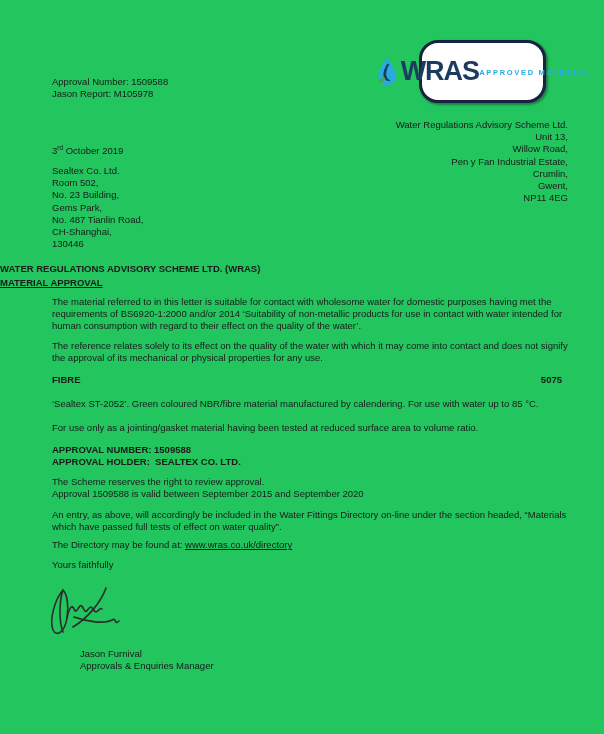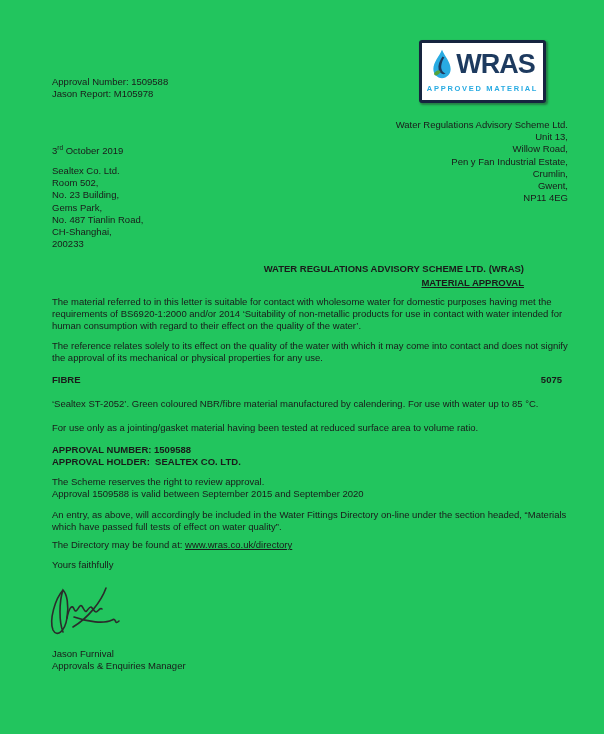--- a/index.html
+++ b/index.html
@@ -16,24 +16,24 @@
   }
   .abs { position:absolute; }
   .pre { white-space:pre-wrap; }
 
   
   .meta { left:52px; top:76px; }
 
   
   .logo-box {
     left:419px; top:40px; width:127px; height:63px;
-    border:3px solid #16243f; border-radius:3px;
+    border:3px solid #16243f; border-radius:19px;
     background:#ffffff;
     box-shadow:1.5px 1.5px 2px rgba(40,40,40,.45);
-    display:flex; flex-direction:column; align-items:center; justify-content:center;
+    display:flex; flex-direction:row; align-items:center; justify-content:center;
     padding:2px 4px;
   }
   .logo-row { display:flex; align-items:center; }
   .logo-drop { width:24px; height:34px; margin-right:2px; margin-top:-2px; }
   .logo-wras {
     font-size:27px; font-weight:bold; color:#1d3a5f;
     letter-spacing:-1px; line-height:27px;
   }
   .logo-tagline {
     font-size:7.5px; font-weight:bold; color:#29abe2;
@@ -41,21 +41,21 @@
   }
 
   
   .sender { right:36px; top:119px; text-align:right; }
   .sender div, .recipient div, .meta div { line-height:12.2px; }
   .dateline { left:52px; top:142px; }
   .dateline sup { font-size:6.5px; vertical-align:super; }
   .recipient { left:52px; top:165px; }
 
   
-  .heading { left:0; top:262px; width:524px; text-align:right; font-weight:bold; line-height:13.5px; }
+  .heading { left:0; top:262px; width:524px; text-align:left; font-weight:bold; line-height:13.5px; }
   .heading .underlined { text-decoration:underline; }
 
   .para { left:52px; width:517px; }
   .p1 { top:296px; }
   .p2 { top:340px; }
 
   .fibre-row { left:52px; top:374px; width:510px; display:flex; justify-content:space-between; font-weight:bold; }
 
   .sealtex { top:398px; }
   .usage { top:422px; }
@@ -64,21 +64,21 @@
   .appr-holder { left:52px; top:456px; font-weight:bold; }
 
   .review { left:52px; top:476px; width:517px; }
   .entry { top:509px; }
   .directory { left:52px; top:539px; }
   .directory a { color:#1a1a1a; text-decoration:underline; }
   .closing { left:52px; top:559px; }
 
   .signature { left:46px; top:580px; width:84px; height:62px; }
   .signoff { left:52px; top:648px; }
-  .signoff div { line-height:12.2px; }
+  .signoff div { line-height:12.2px;margin-left:28px; }
 </style>
 </head>
 <body>
 
 <div class="page">
 
   <div class="abs meta">
     <div>Approval Number: 1509588</div>
     <div>Jason Report: M105978</div>
   </div>
@@ -107,21 +107,21 @@
 
   <div class="abs dateline"><span>3</span><sup>rd</sup><span> October 2019</span></div>
 
   <div class="abs recipient">
     <div>Sealtex Co. Ltd.</div>
     <div>Room 502,</div>
     <div>No. 23 Building,</div>
     <div>Gems Park,</div>
     <div>No. 487 Tianlin Road,</div>
     <div>CH-Shanghai,</div>
-    <div>200233</div>
+    <div>130446</div>
   </div>
 
   <div class="abs heading">
     <div>WATER REGULATIONS ADVISORY SCHEME LTD. (WRAS)</div>
     <div class="underlined">MATERIAL APPROVAL</div>
   </div>
 
   <div class="abs para p1">The material referred to in this letter is suitable for contact with wholesome water for domestic purposes having met the requirements of BS6920-1:2000 and/or 2014 ‘Suitability of non-metallic products for use in contact with water intended for human consumption with regard to their effect on the quality of the water’.</div>
   <div class="abs para p2">The reference relates solely to its effect on the quality of the water with which it may come into contact and does not signify the approval of its mechanical or physical properties for any use.</div>
 

